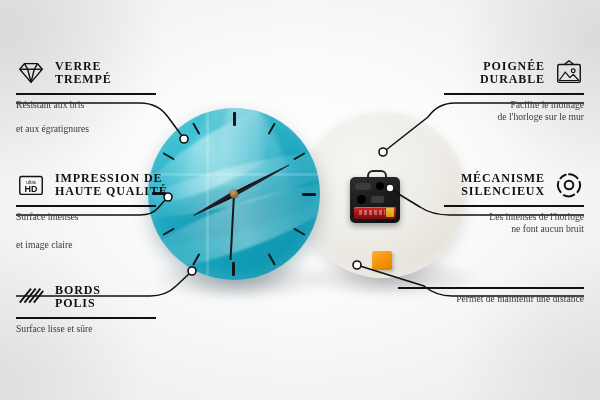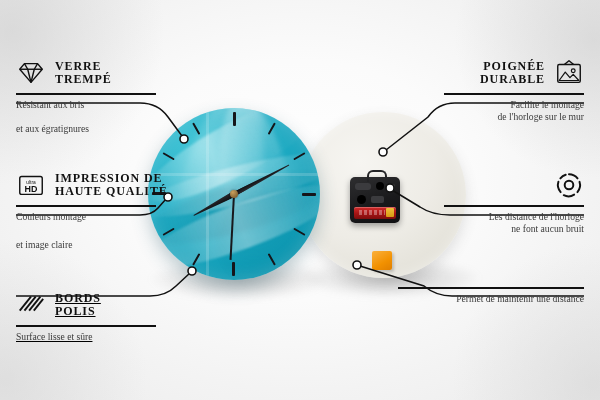--- a/index.html
+++ b/index.html
@@ -263,25 +263,25 @@
         <rect x="4" y="7" width="24" height="19" rx="2" fill="none" stroke="#111" stroke-width="1.5"></rect>
         <text x="16" y="15" font-family="Liberation Sans, sans-serif" font-size="5.2" text-anchor="middle" fill="#111">ultra</text>
         <text x="16" y="23.5" font-family="Liberation Sans, sans-serif" font-size="9.5" font-weight="bold" text-anchor="middle" fill="#111">HD</text>
       </svg>
       <div>
         <div class="ttl">IMPRESSION DE</div>
         <div class="ttl">HAUTE QUALITÉ</div>
       </div>
     </div>
     <div class="rule"></div>
-    <div class="sub">Couleurs montage</div>
+    <div class="sub">Surface intenses</div>
     <div class="sub" style="margin-top:16px">et image claire</div>
   </div>
 
-  <div class="callout left" style="left:16px;top:290px;width:140px;text-decoration:underline;">
+  <div class="callout left" style="left:16px;top:282px;width:140px;">
     <div class="head">
       <svg class="ico" viewBox="0 0 32 32">
         <g stroke="#111" stroke-width="2" stroke-linecap="butt">
           <line x1="4" y1="22" x2="16" y2="7"></line>
           <line x1="9" y1="22" x2="21" y2="7"></line>
           <line x1="14" y1="22" x2="26" y2="7"></line>
           <line x1="19" y1="22" x2="29" y2="9.5"></line>
         </g>
       </svg>
       <div>
@@ -306,33 +306,37 @@
         <path d="M5.5 24 L12 15 L17 21 L20.5 17.5 L26.5 24 Z" fill="none" stroke="#111" stroke-width="1.3" stroke-linejoin="round"></path>
       </svg>
     </div>
     <div class="rule"></div>
     <div class="sub">Facilite le montage</div>
     <div class="sub" style="margin-top:0">de l'horloge sur le mur</div>
   </div>
 
   <div class="callout right" style="left:444px;top:170px;width:140px;">
     <div class="head">
+      <div>
+        <div class="ttl">MÉCANISME</div>
+        <div class="ttl">SILENCIEUX</div>
+      </div>
       <svg class="ico" viewBox="0 0 32 32">
         <g fill="none" stroke="#111" stroke-width="2.1" stroke-linecap="round">
           <path d="M16 4.5 a11.5 11.5 0 0 1 9.1 4.4"></path>
           <path d="M27.2 12.6 a11.5 11.5 0 0 1 -2.2 11.0"></path>
           <path d="M21.5 26.3 a11.5 11.5 0 0 1 -11.1 0.6"></path>
           <path d="M7.1 23.6 a11.5 11.5 0 0 1 -2.4 -11.0"></path>
           <path d="M6.8 8.9 a11.5 11.5 0 0 1 5.7 -3.8"></path>
         </g>
         <circle cx="16" cy="16" r="4.6" fill="none" stroke="#111" stroke-width="2.1"></circle>
       </svg>
     </div>
     <div class="rule"></div>
-    <div class="sub">Les distance de l'horloge</div>
+    <div class="sub">Les intenses de l'horloge</div>
     <div class="sub" style="margin-top:0">ne font aucun bruit</div>
   </div>
 
   <div class="callout right" style="left:398px;top:282px;width:186px;">
     <div class="rule"></div>
     <div class="sub">Permet de maintenir une distance</div>
   </div>
 
 </div>
 

